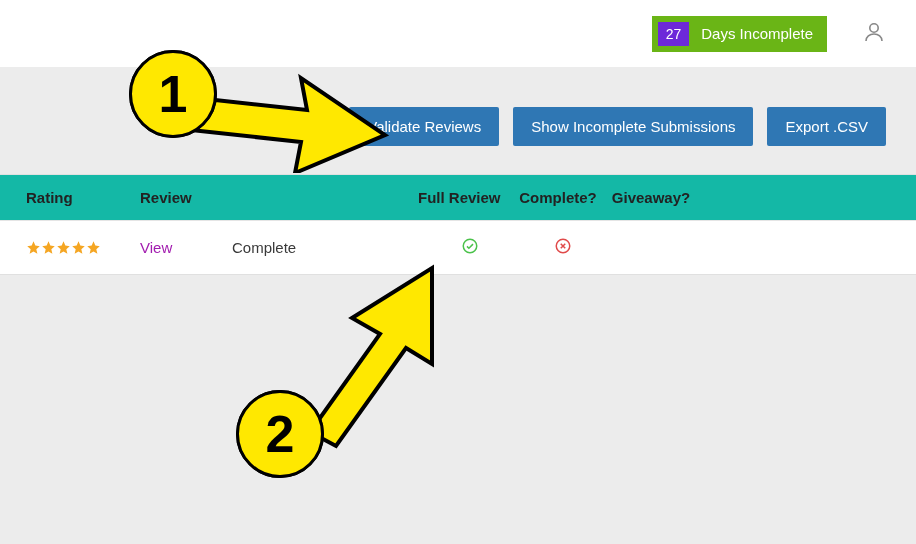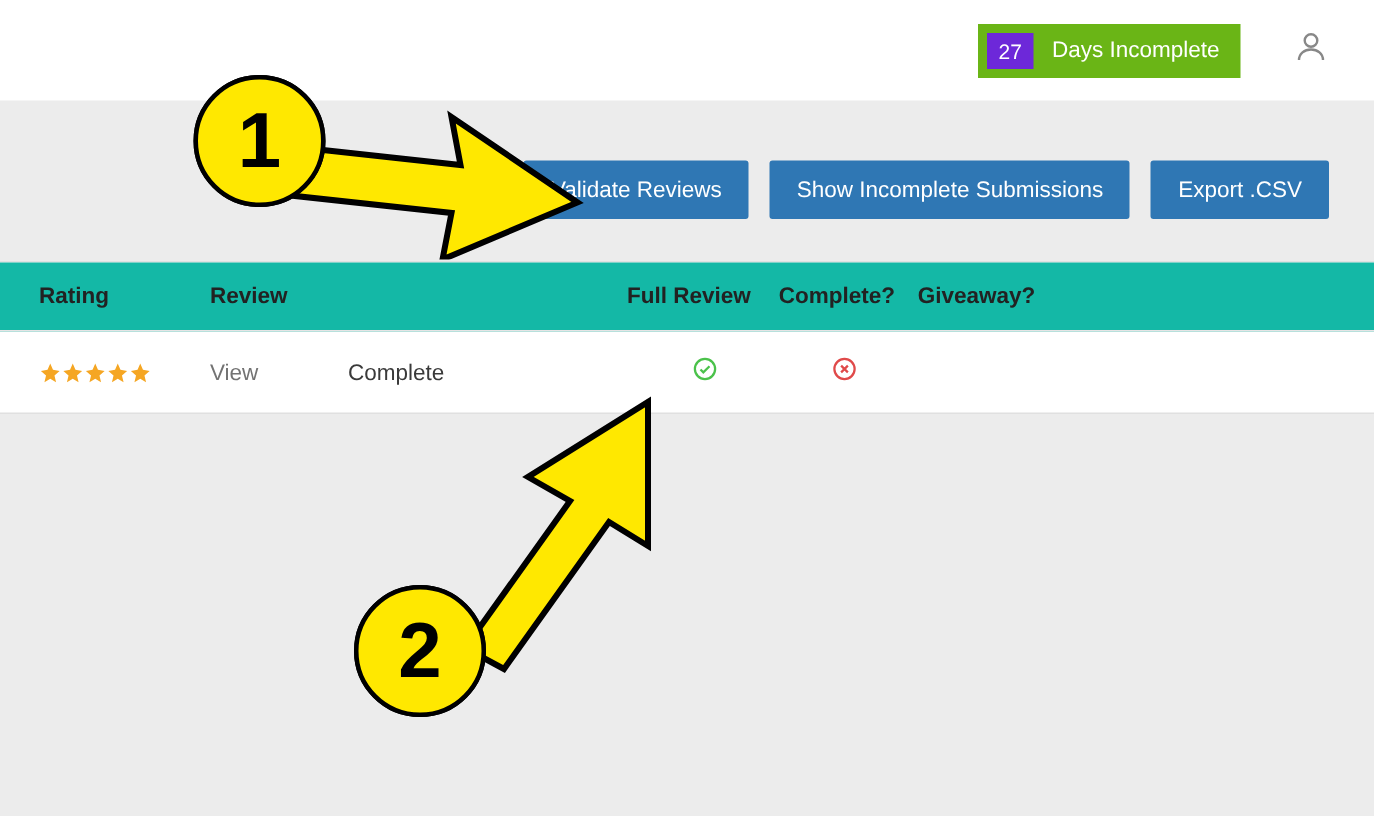--- a/index.html
+++ b/index.html
@@ -81,21 +81,21 @@
     .col { font-size: 15px; color: #3a3a3a; }
     .th { font-weight: 700; color: #222; }
     .col-rating { width: 140px; padding-left: 26px; }
     .col-review { width: 278px; }
     .col-full { width: 92px; }
     .col-giveaway { width: 190px; }
     .col-complete { width: 96px; text-align: center; }
     .col-validated { width: 90px; text-align: center; }
     .stars { color: #f5a623; display: flex; gap: 0; }
     .stars svg { width: 15px; height: 15px; }
-    .view-link { color: #737373; cursor: pointer; }
+    .view-link { color: #a21caf; cursor: pointer; }
     .status-icon { width: 18px; height: 18px; display: inline-block; }
     .status-ok { color: #4bc24b; }
     .status-no { color: #e04a4a; }
 
     
     .callout {
       position: absolute;
       z-index: 50;
       pointer-events: none;
     }

